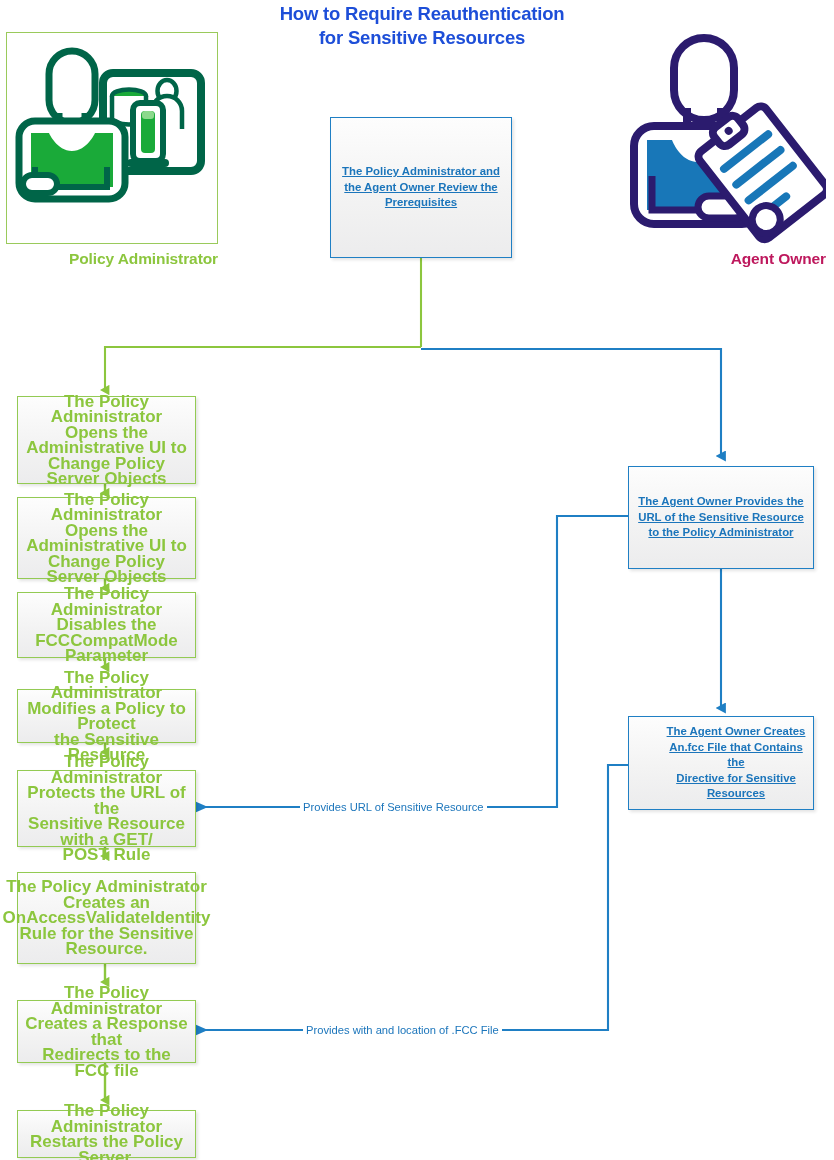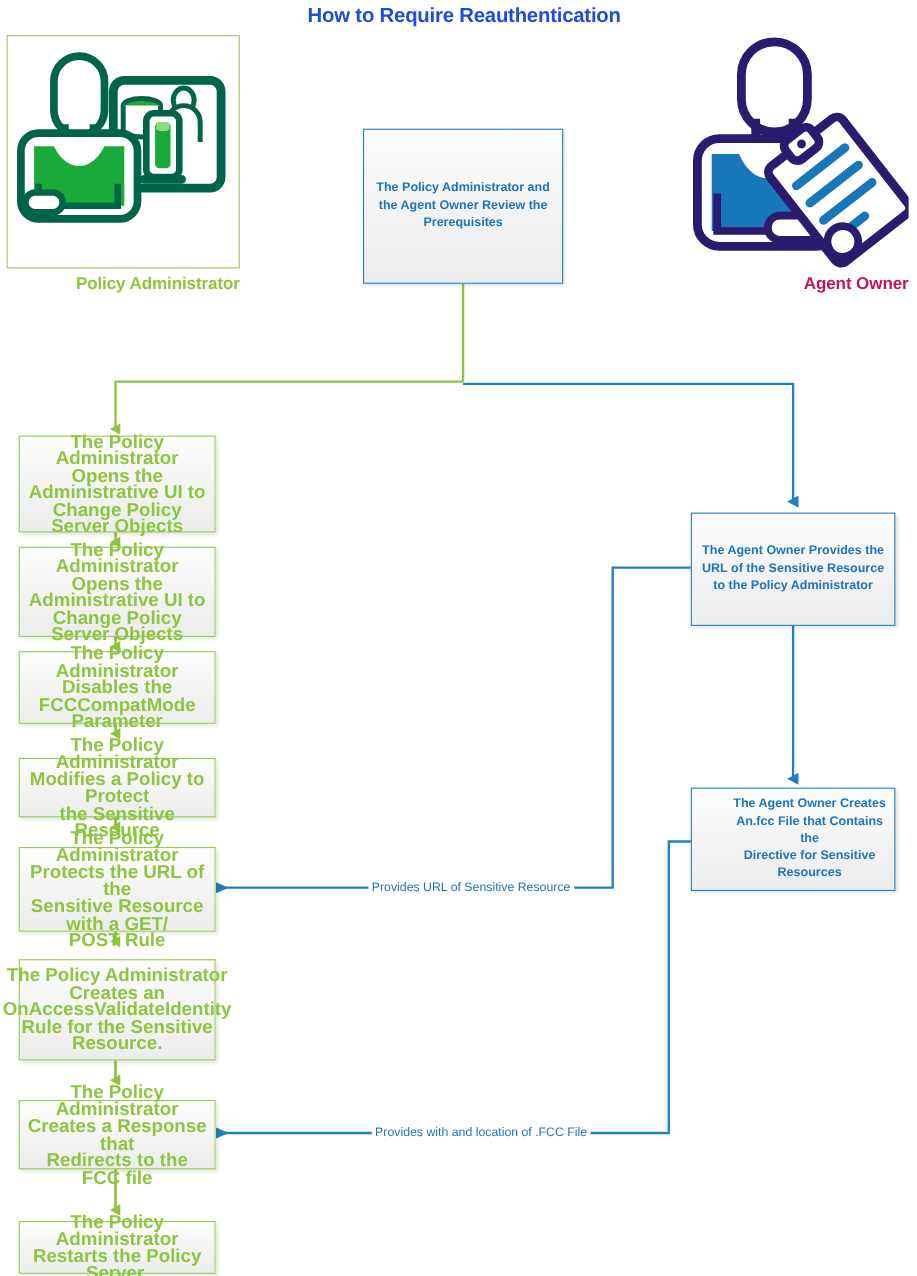--- a/index.html
+++ b/index.html
@@ -73,33 +73,33 @@
   }
   .node.green {
     border: 1.4px solid #93CA53;
     color: #8CC63E;
     font-size: 17px;
   }
   .node.blue {
     border: 1.4px solid #1F7FC4;
     color: #1B75BB;
     font-size: 11.4px;
+    text-decoration: underline;
   }
   .node span { display: block; white-space: pre-line; }
 
   
   .conn-label {
     position: absolute;
     font-size: 11.2px;
     color: #1B75BB;
     background: #ffffff;
     padding: 0 3px;
     white-space: nowrap;
     line-height: 13px;
-    margin-left: 35px;
   }
 </style>
 </head>
 <body>
 
 <svg id="canvas" viewBox="0 0 834 1160" xmlns="http://www.w3.org/2000/svg">
   <defs>
     <marker id="arrow-green" markerWidth="10" markerHeight="10" refX="5.2" refY="5" orient="auto" markerUnits="userSpaceOnUse">
       <path d="M0,0.6 L10.4,0.6 L5.2,10 Z" fill="#8CC63E"></path>
     </marker>
@@ -137,20 +137,21 @@
     <path d="M628,516 L557,516 L557,807 L202,807" stroke="#1F7FC4" stroke-width="2.1" fill="none" marker-end="url(#arrow-blue-left)"></path>
   </g>
 
   <g>
     <path d="M628,765 L608,765 L608,1030 L202,1030" stroke="#1F7FC4" stroke-width="2.1" fill="none" marker-end="url(#arrow-blue-left)"></path>
   </g>
 </svg>
 
 <div class="title">
   <div>How to Require Reauthentication</div>
+  <div>for Sensitive Resources</div>
 </div>
 
 <div class="actor">
   <div class="actor-frame green" style="left:6px; top:32px; width:212px; height:212px;">
     <svg width="210" height="210" viewBox="0 0 210 210">
 
       <rect x="96" y="40" width="98" height="98" rx="10" ry="10" fill="none" stroke="#006548" stroke-width="8"></rect>
 
       <ellipse cx="122" cy="63" rx="17" ry="6.5" fill="#1AAA39" stroke="#006548" stroke-width="4.5"></ellipse>
       <path d="M105,63 L105,85 A17,6.5 0 0 0 139,85 L139,63" fill="#ffffff" stroke="#006548" stroke-width="4.5"></path>

